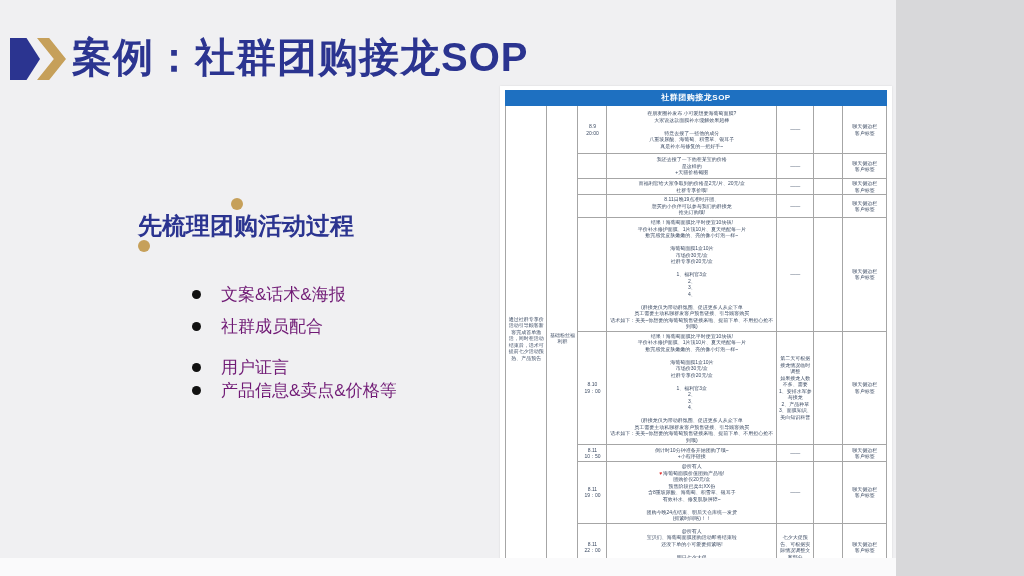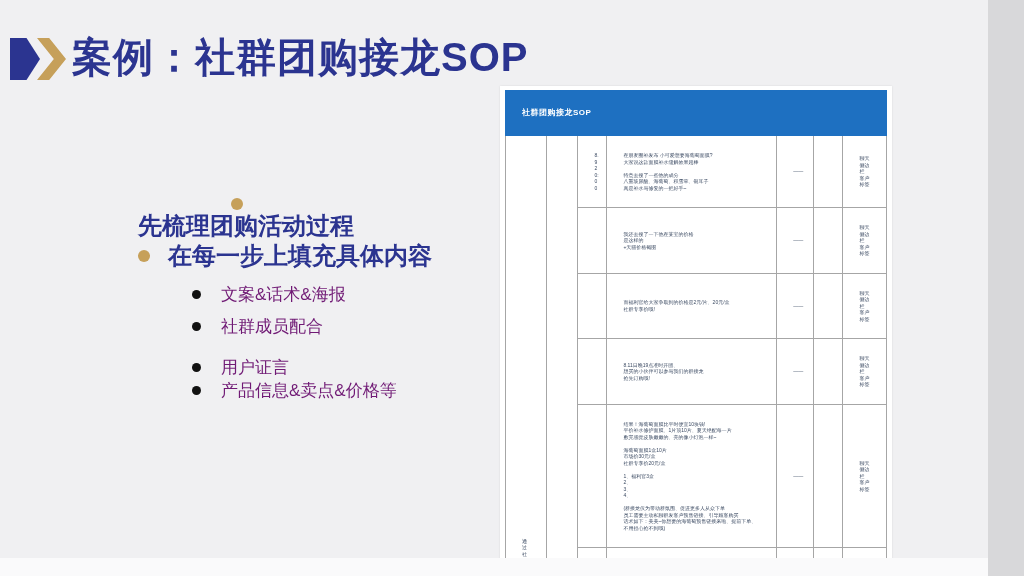--- a/index.html
+++ b/index.html
@@ -1,16 +1,16 @@
 <!DOCTYPE html>
 <html><head>
 <meta charset="utf-8">
 <style>
   html,body{margin:0;padding:0;background:#d8d8da;}
-  .slide{position:relative;width:988px;height:576px;background:#f0f0f2;overflow:hidden;
+  .slide{position:relative;width:896px;height:576px;background:#f0f0f2;overflow:hidden;
          font-family:"Liberation Sans","DejaVu Sans",sans-serif;}
   .footer-strip{position:absolute;left:0;bottom:0;width:100%;height:18px;background:#fafafb;}
 
   
   .title-row{position:absolute;left:10px;top:34px;height:50px;}
   .chevron-icon{position:absolute;left:0;top:4px;width:58px;height:42px;}
   .chev-navy{position:absolute;left:0;top:0;width:30px;height:42px;background:#2b3490;
              clip-path:polygon(0 0,55% 0,100% 50%,55% 100%,0 100%);}
   .chev-gold{position:absolute;left:27px;top:0;width:29px;height:42px;background:#c6a05a;
              clip-path:polygon(0 0,42% 0,100% 50%,42% 100%,0 100%,58% 50%);}
@@ -24,22 +24,22 @@
   .bullet1{top:198px;flex-direction:column;} .bullet2{top:240px;}
   .subbullet{position:absolute;left:192px;display:flex;align-items:center;}
   .subbullet .sdot{width:9px;height:9px;border-radius:50%;background:#111;margin-right:20px;flex:none;}
   .subbullet .s-label{font-size:17px;color:#701a75;white-space:nowrap;}
   .sub1{top:283px;} .sub2{top:315px;} .sub3{top:356px;} .sub4{top:379px;}
 
   
   .table-panel{position:absolute;left:500px;top:86px;width:392px;background:#ffffff;
                padding:4px 5px 8px 5px;box-sizing:border-box;box-shadow:0 0 2px rgba(0,0,0,0.10);}
   table.sop{border-collapse:collapse;table-layout:fixed;width:382px;}
-  table.sop td{border:1px solid #a6a6a6;font-size:5px;color:#3c4b63;
-               vertical-align:middle;line-height:1.3;padding:16px;overflow:hidden;word-break:break-all;}
+  table.sop td{border:1px solid #a6a6a6;font-size:5px;color:#3c4b63;text-align:center;
+               vertical-align:middle;line-height:1.3;padding:1px;overflow:hidden;word-break:break-all;}
   tr.hdr td{background:#1e70c1;color:#ffffff;font-weight:bold;font-size:8px;height:12px;
             border-color:#1e70c1;letter-spacing:0.5px;}
   td.pre{white-space:pre-line;}
   td.colA{font-size:4.6px;color:#4a5568;padding:2px;}
   td.colB{font-size:5px;color:#4a5568;}
   td.time{font-size:5px;color:#3c4b63;white-space:pre-line;}
   td.note{font-size:4.6px;color:#4a5568;white-space:pre-line;}
   td.tag{font-size:4.6px;color:#4a5568;white-space:pre-line;}
   td.content div{white-space:pre-line;}
   .heart{color:#e03131;font-size:5px;margin-right:1px;}
@@ -58,21 +58,20 @@
     </div>
     <h1 class="page-title">案例：社群团购接龙SOP</h1>
   </div>
 
   <div class="bullet bullet1">
     <span class="dot"></span>
     <span class="b-label">先梳理团购活动过程</span>
   </div>
   <div class="bullet bullet2">
     <span class="dot"></span>
-    <span class="b-label">在每一步上填充具体内容</span>
   </div>
 
   <div class="subbullet sub1">
     <span class="sdot"></span>
     <span class="s-label">文案&amp;话术&amp;海报</span>
   </div>
   <div class="subbullet sub2">
     <span class="sdot"></span>
     <span class="s-label">社群成员配合</span>
   </div>

